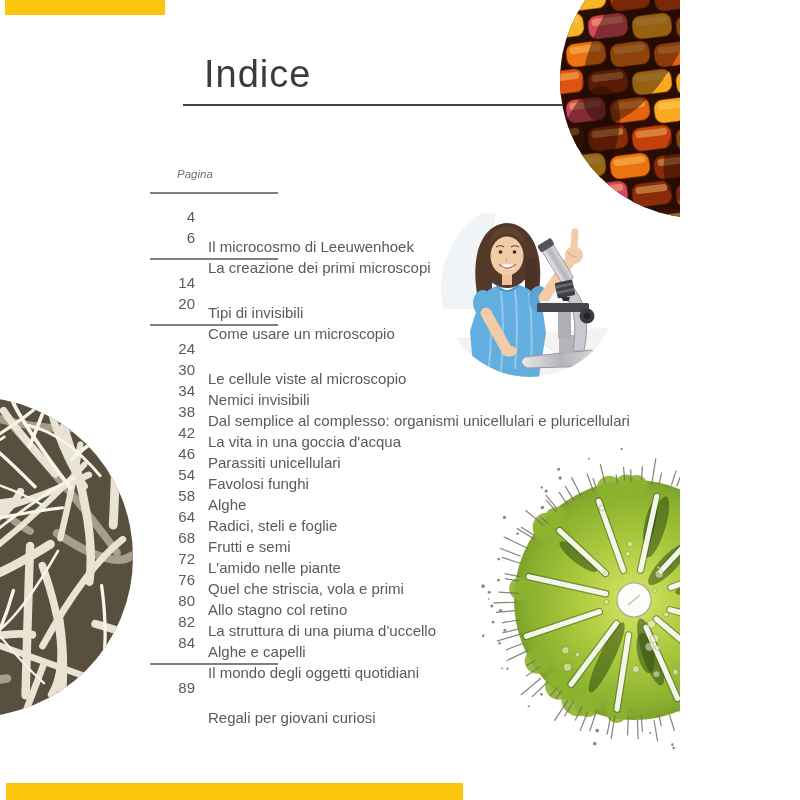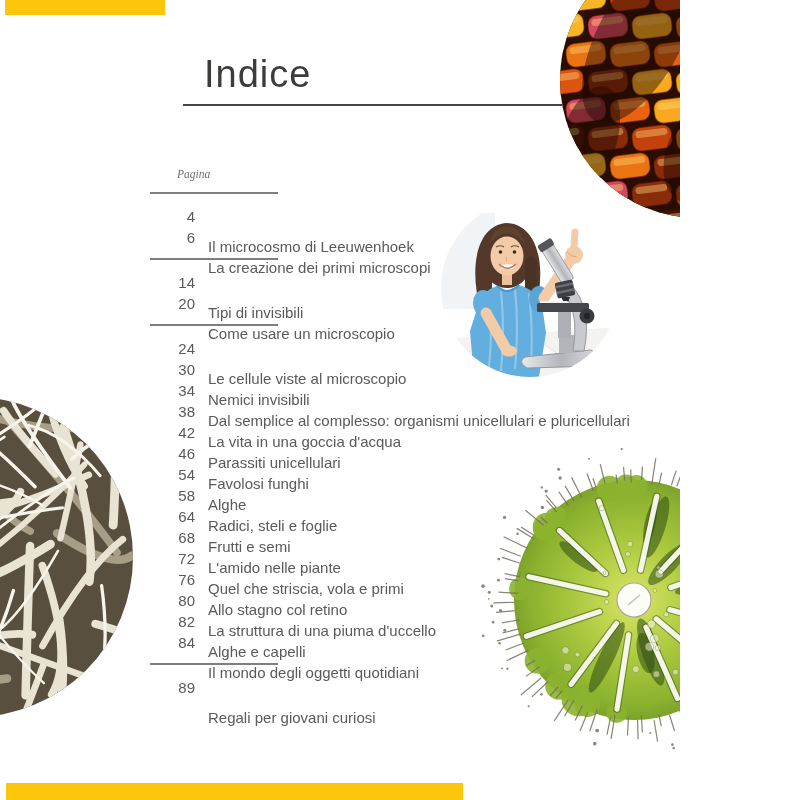--- a/index.html
+++ b/index.html
@@ -11,21 +11,21 @@
   .circle-img{position:absolute;border-radius:50%;overflow:hidden;}
   .circle-img svg{display:block;width:100%;height:100%;}
   .butterfly{left:560px;top:-58px;width:276px;height:276px;}
   .sponge{left:-187px;top:397px;width:320px;height:320px;}
   .girl{left:441px;top:199px;width:178px;height:178px;box-shadow:0 0 0 1px rgba(0,0,0,0.03) inset;}
   .alga{position:absolute;left:470px;top:440px;width:330px;height:330px;}
   .alga svg{display:block;width:100%;height:100%;}
   h1.title{position:absolute;left:204px;top:53px;margin:0;font-size:38px;line-height:42px;
      font-weight:300;color:#3c3c3b;letter-spacing:1px;}
   .title-rule{position:absolute;left:183px;top:104px;width:379px;height:2px;background:#454544;}
-  .pagina{position:absolute;left:177px;top:168px;font-size:11.5px;font-style:italic;color:#706f6f;font-family:Liberation Serif, serif;}
+  .pagina{position:absolute;left:177px;top:168px;font-size:11.5px;font-style:italic;color:#706f6f;}
   .toc{position:absolute;left:150px;top:192px;width:540px;color:#5a5a5c;font-size:15px;}
   .toc-sep{width:128px;height:2px;background:#7f7f7e;margin:10px 0 12px 0;}
   .toc-sep:first-child{margin-top:0;}
   .toc-row{display:flex;height:21px;line-height:21px;white-space:nowrap;}
   .toc-num{width:45px;text-align:right;margin-right:13px;flex:none;}
   .toc-title{flex:1;margin-top:30px;}
   .folio{position:absolute;left:716px;top:742px;width:80px;height:29px;background:#FCC60D;
      color:#fff;font-size:21px;font-weight:300;line-height:29px;padding-left:18px;box-sizing:border-box;}
 </style>
 </head>

